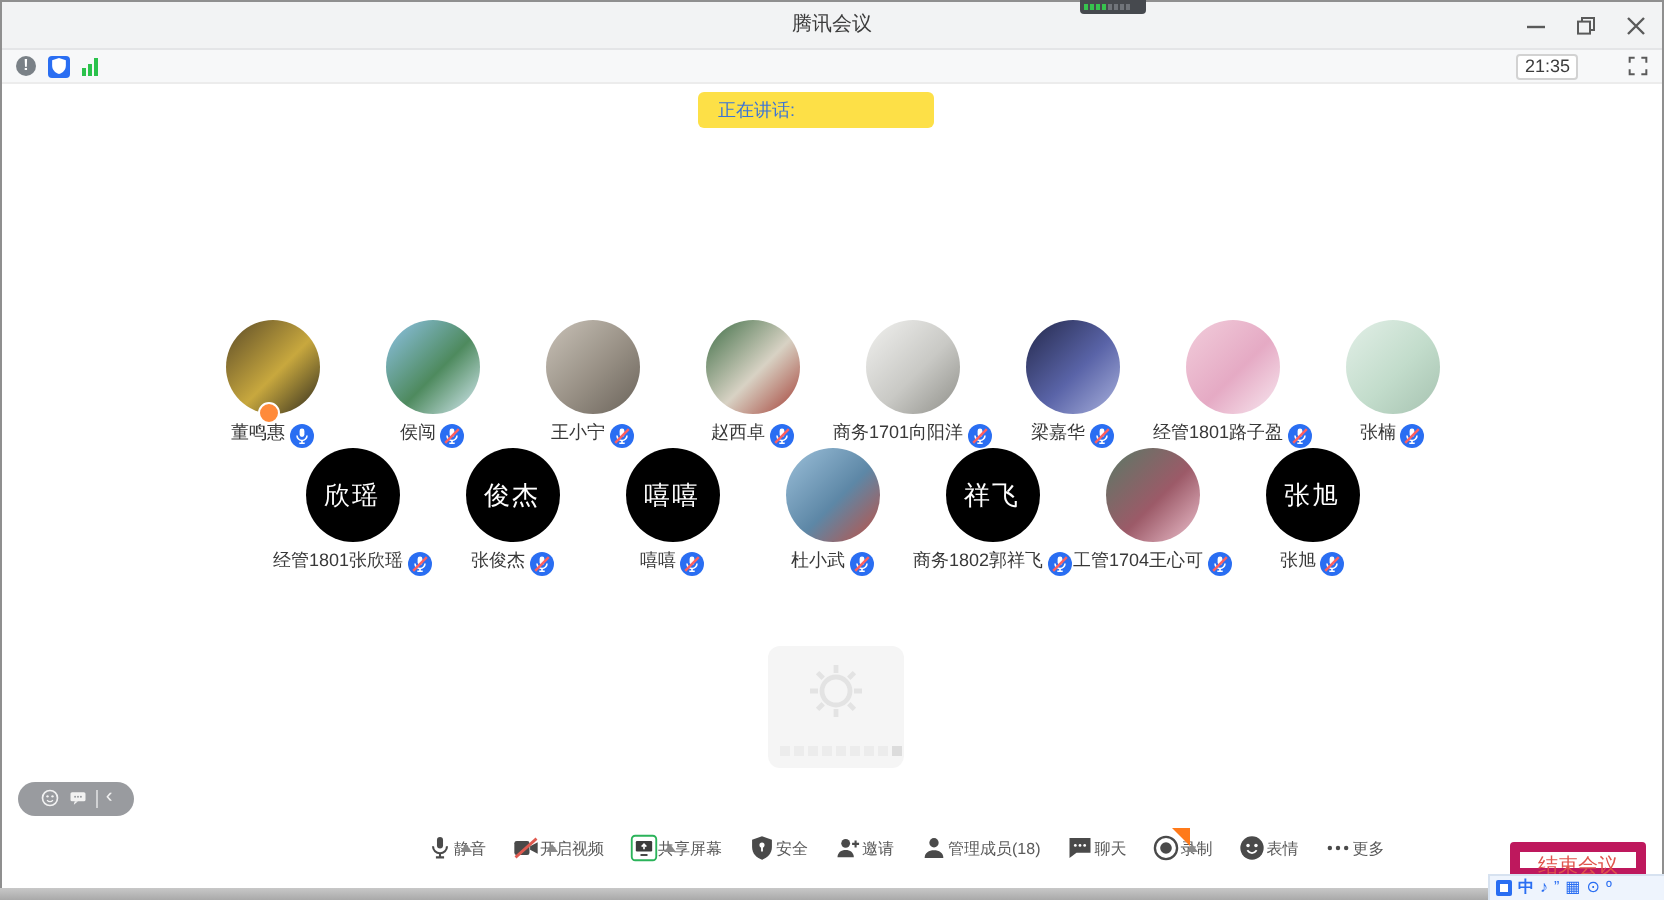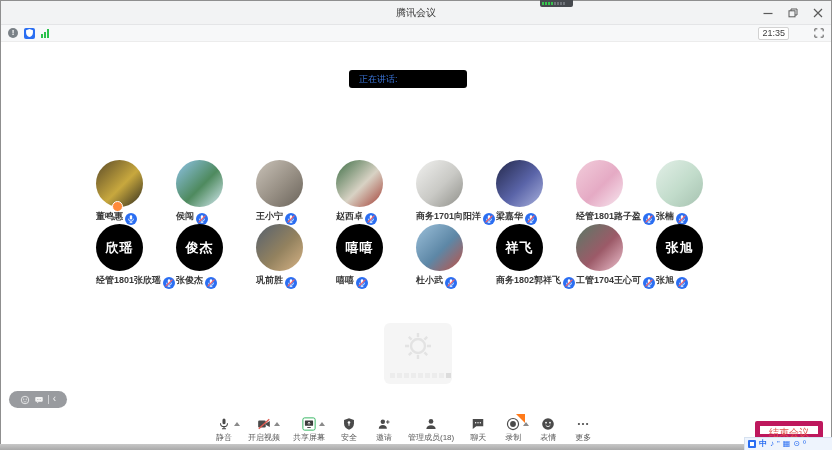--- a/index.html
+++ b/index.html
@@ -22,26 +22,26 @@
                align-items:center;justify-content:center;}
   .signal{display:flex;align-items:flex-end;gap:1px;height:9px;}
   .signal i{width:2px;background:#2bc24c;display:block;}
   .signal i:nth-child(1){height:4px;} .signal i:nth-child(2){height:6px;} .signal i:nth-child(3){height:9px;}
   .sb-right{margin-left:auto;display:flex;align-items:center;gap:24px;}
   .time-box{font-size:9px;color:#3c3c3c;border:1px solid #d2d2d2;border-radius:2px;padding:0 3px;
             line-height:11px;background:#fff;}
 
   
   .main{position:relative;flex:1;background:#fff;}
-  .banner{position:absolute;left:348px;top:4px;width:118px;height:18px;background:#000000;
-          border-radius:3px;font-size:9px;color:#3a74d8;line-height:18px;padding-left:10px;box-sizing:border-box;margin-top:24px;}
+  .banner{position:absolute;left:348px;top:4px;width:118px;height:18px;background:#fde047;
+          border-radius:3px;font-size:9px;color:#3a74d8;line-height:18px;padding-left:10px;box-sizing:border-box;}
 
   .prow{position:absolute;left:0;width:100%;display:flex;justify-content:center;}
   .prow-0{top:118px;} .prow-1{top:182px;}
-  .participant{width:80px;display:flex;flex-direction:column;cursor:pointer;font-weight:bold;}
+  .participant{width:80px;display:flex;flex-direction:column;align-items:center;cursor:pointer;}
   .avatar-wrap{position:relative;width:47px;height:47px;}
   .avatar{width:47px;height:47px;border-radius:50%;}
   .avatar.initials{display:flex;align-items:center;justify-content:center;color:#fff;font-size:13px;
                    background:#000000;letter-spacing:1px;}
   .orange-badge{position:absolute;left:16px;bottom:-5px;width:9px;height:9px;border-radius:50%;
                 background:#ff8a3a;border:1px solid #fff;z-index:2;}
   .name-row{display:flex;align-items:center;margin-top:3px;gap:2px;max-width:80px;}
   .pname{font-size:9px;color:#383838;white-space:nowrap;}
   .mic-status{width:12px;height:12px;flex:none;display:block;}
 
@@ -52,21 +52,21 @@
 
   .placeholder{position:absolute;left:383px;top:281px;width:68px;height:61px;background:#f5f5f5;border-radius:6px;}
   .placeholder .sun{position:absolute;left:50%;top:25px;transform:translate(-50%,-50%);}
   .placeholder .dots{position:absolute;left:6px;bottom:6px;display:flex;gap:2px;}
   .placeholder .dots i{width:5px;height:5px;background:#ececec;display:block;}
   .placeholder .dots i:last-child{background:#dcdcdc;}
 
   
   .toolbar{position:relative;height:29px;background:#fff;flex:none;}
   .tools{position:absolute;left:212px;top:2px;display:flex;gap:13px;}
-  .tool{position:relative;display:flex;flex-direction:column;align-items:center;min-width:22px;cursor:pointer;}
+  .tool{position:relative;display:flex;flex-direction:row;align-items:center;min-width:22px;cursor:pointer;}
   .ticon{position:relative;width:14px;height:14px;}
   .ticon svg{display:block;}
   .tlabel{font-size:8px;color:#5a5a5a;margin-top:1px;white-space:nowrap;}
   .caret{position:absolute;right:-9px;top:5px;width:0;height:0;border-left:3px solid transparent;
          border-right:3px solid transparent;border-bottom:4px solid #8a8a8a;}
   .rec-badge{position:absolute;top:-3px;right:-5px;width:0;height:0;border-top:9px solid #ff7a1a;
              border-left:9px solid transparent;}
   .end-btn{position:absolute;right:8px;bottom:5px;height:18px;padding:0 9px;background:#fff;
            border:5px solid #be185d;border-radius:2px;color:#e0544c;font-size:10px;cursor:pointer;
            font-family:Liberation Serif, serif;}
@@ -288,35 +288,20 @@
                   <circle cx="12" cy="12" r="12" fill="#2a6ef2"></circle>
                   <rect x="9.6" y="4.6" width="4.8" height="8.4" rx="2.4" fill="#fff"></rect>
                   <path d="M7 11.5a5 5 0 0 0 10 0" fill="none" stroke="#fff" stroke-width="1.6"></path>
                   <path d="M12 16.5V19M9.3 19.2h5.4" stroke="#fff" stroke-width="1.6"></path>
                   <line x1="5.2" y1="18.8" x2="18.8" y2="5.2" stroke="#ff5f5f" stroke-width="2.4"></line>
                 </svg></span>
       </div>
           </div>
           <div class="participant">
       <div class="avatar-wrap">
-              <div class="avatar" style="background:linear-gradient(135deg,#55606e,#93825f 55%,#d8b486)"></div>
-            </div>
-      <div class="name-row">
-        <span class="pname">巩前胜</span>
-              <span class="mic-status"><svg viewBox="0 0 24 24" width="12" height="12">
-                  <circle cx="12" cy="12" r="12" fill="#2a6ef2"></circle>
-                  <rect x="9.6" y="4.6" width="4.8" height="8.4" rx="2.4" fill="#fff"></rect>
-                  <path d="M7 11.5a5 5 0 0 0 10 0" fill="none" stroke="#fff" stroke-width="1.6"></path>
-                  <path d="M12 16.5V19M9.3 19.2h5.4" stroke="#fff" stroke-width="1.6"></path>
-                  <line x1="5.2" y1="18.8" x2="18.8" y2="5.2" stroke="#ff5f5f" stroke-width="2.4"></line>
-                </svg></span>
-      </div>
-          </div>
-          <div class="participant">
-      <div class="avatar-wrap">
               <div class="avatar initials">嘻嘻</div>
             </div>
       <div class="name-row">
         <span class="pname">嘻嘻</span>
               <span class="mic-status"><svg viewBox="0 0 24 24" width="12" height="12">
                   <circle cx="12" cy="12" r="12" fill="#2a6ef2"></circle>
                   <rect x="9.6" y="4.6" width="4.8" height="8.4" rx="2.4" fill="#fff"></rect>
                   <path d="M7 11.5a5 5 0 0 0 10 0" fill="none" stroke="#fff" stroke-width="1.6"></path>
                   <path d="M12 16.5V19M9.3 19.2h5.4" stroke="#fff" stroke-width="1.6"></path>
                   <line x1="5.2" y1="18.8" x2="18.8" y2="5.2" stroke="#ff5f5f" stroke-width="2.4"></line>

